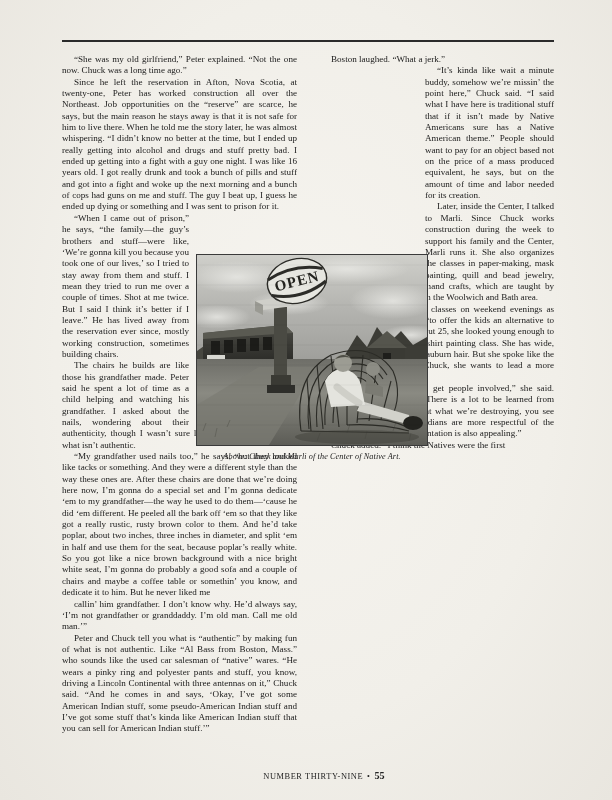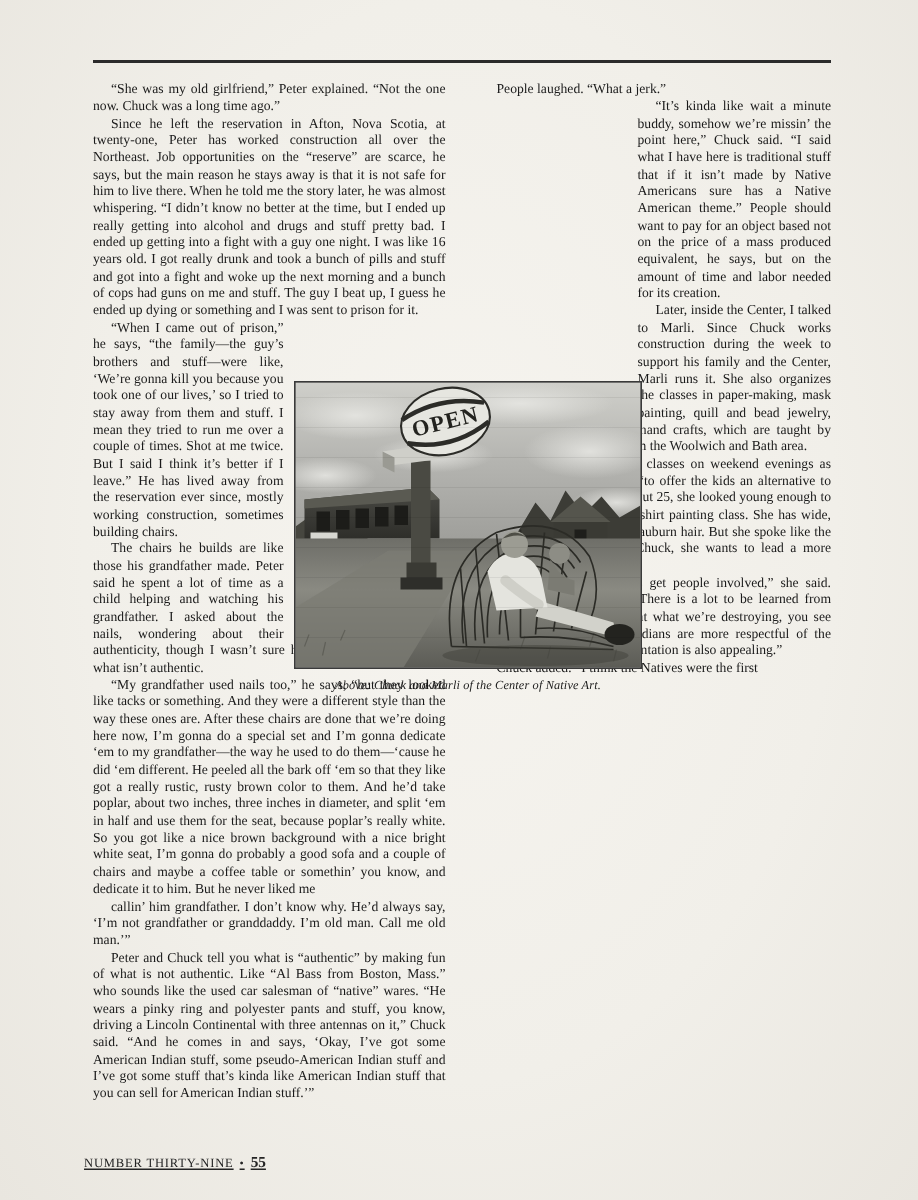--- a/index.html
+++ b/index.html
@@ -84,28 +84,27 @@
     margin-top: 5px;
     letter-spacing: 0.1px;
   }
 
   
   .photo svg { display: block; width: 100%; height: 100%; }
 
   
   .footer {
     position: absolute;
-    left: 56px;
+    left: 78px;
     top: 770px;
     width: 492px;
-    text-align: left;
+    text-align: center;
     font-size: 8.4px;
     letter-spacing: 0.55px;
     color: #242424;
-    text-decoration: underline;
   }
   .footer .num {
     font-weight: bold;
     font-size: 10.2px;
     letter-spacing: 0;
   }
   .footer .dot {
     font-size: 8px;
   }
 
@@ -135,21 +134,21 @@
     <div class="columns">
 
       <p>“She was my old girlfriend,” Peter explained. “Not the one now. Chuck was a long time ago.”</p>
       <p>Since he left the reservation in Afton, Nova Scotia, at twenty-one, Peter has worked construction all over the Northeast. Job opportunities on the “reserve” are scarce, he says, but the main reason he stays away is that it is not safe for him to live there. When he told me the story later, he  was almost whispering. “I didn’t know no better at the time, but I ended up really getting into alcohol and drugs and stuff pretty bad. I ended up getting into a fight with a guy one night. I was like 16 years old. I got really drunk and took a bunch of pills and stuff and got into a fight and woke up the next morning and a bunch of cops had guns on me and stuff.  The guy I beat up, I guess he ended up dying or something and I was sent to prison for it.</p>
       <p><span class="shim"></span><span>“When I came out of prison,” he says, “the family—the guy’s brothers and stuff—were like, ‘We’re gonna kill you because you took one of our lives,’ so I tried to stay away from them and stuff.  I mean they tried to run me over a couple of times.  Shot at me twice.  But I said I think it’s better if I leave.” He has lived away from the reservation ever since, mostly working construction, sometimes building chairs.</span></p>
       <p>The chairs he builds are like those his grandfather made. Peter said he spent a lot of time as a child helping and watching his grandfather. I asked about the nails, wondering about their authenticity, though I wasn’t sure how to decide what is and what isn’t authentic.</p>
       <p>“My grandfather used nails too,” he says, “but they looked like tacks or something. And they were a different style than the way these ones are.  After these chairs are done that we’re doing here now, I’m gonna do a special set and I’m gonna dedicate ‘em to my grandfather—the way he used to do them—‘cause he did ‘em different. He peeled all the bark off ‘em so that they like got a really rustic, rusty brown color to them. And he’d take poplar, about two inches, three inches in diameter, and split ‘em in half and use them for the seat, because poplar’s really white. So you got like a nice brown background with a nice bright white seat, I’m gonna do probably a good sofa and a couple of chairs and maybe a coffee table or somethin’ you know, and dedicate it to him. But he never liked me</p>
 
       <p>callin’ him grandfather. I don’t know why. He’d always say, ‘I’m not grandfather or granddaddy. I’m old man. Call me old man.’”</p>
       <p>Peter and Chuck tell you what is “authentic” by making fun of what is not authentic.  Like “Al Bass from Boston, Mass.” who sounds like the used car salesman of “native” wares. “He wears a pinky ring and polyester pants and stuff, you know, driving a Lincoln Continental with three antennas on it,” Chuck said. “And he comes in and says, ‘Okay, I’ve got some American Indian stuff, some pseudo-American Indian stuff and I’ve got some stuff that’s kinda like American Indian stuff that you can sell for American Indian stuff.’”</p>
-      <p>People laughed.  “What a jerk.”</p>
+      <p>Boston laughed.  “What a jerk.”</p>
       <p><span class="shim-r"></span><span>“It’s kinda like wait a minute buddy, somehow we’re missin’ the point here,” Chuck said. “I said what I have here is traditional stuff that if it isn’t made by Native Americans sure has a Native American theme.” People should want to pay for an object based not on the price of a mass produced equivalent, he says, but on the amount of time and labor needed for its creation.</span></p>
       <p>Later, inside the Center, I talked to Marli. Since Chuck works construction during the week to support his family and the Center, Marli runs it. She also organizes the classes in paper-making, mask painting, quill and bead jewelry, Japanese pottery and other hand crafts, which are taught by teachers and craftspeople  from the Woolwich and Bath area.</p>
       <p>“We like to schedule the classes on weekend evenings as much as we can,” she said, “to offer the kids an alternative to what usually goes on.”  At about 25, she looked young enough to be in high school with her t-shirt painting class. She has wide, sad, hazel eyes, freckles and auburn hair. But she spoke like the wise mother of two. Like Chuck, she wants to lead a more “native” life.</p>
       <p>“What we want to do is get people involved,” she said. “Natives and white people. There is a lot to be learned from Native culture.  If you look at what we’re destroying, you see that it’s all irreplaceable. Indians are more respectful of the earth. I think their family orientation is also appealing.”</p>
       <p>Chuck added: “I think the Natives were the first</p>
 
     </div>
 
     <div class="photo-float">
       <div class="photo">

